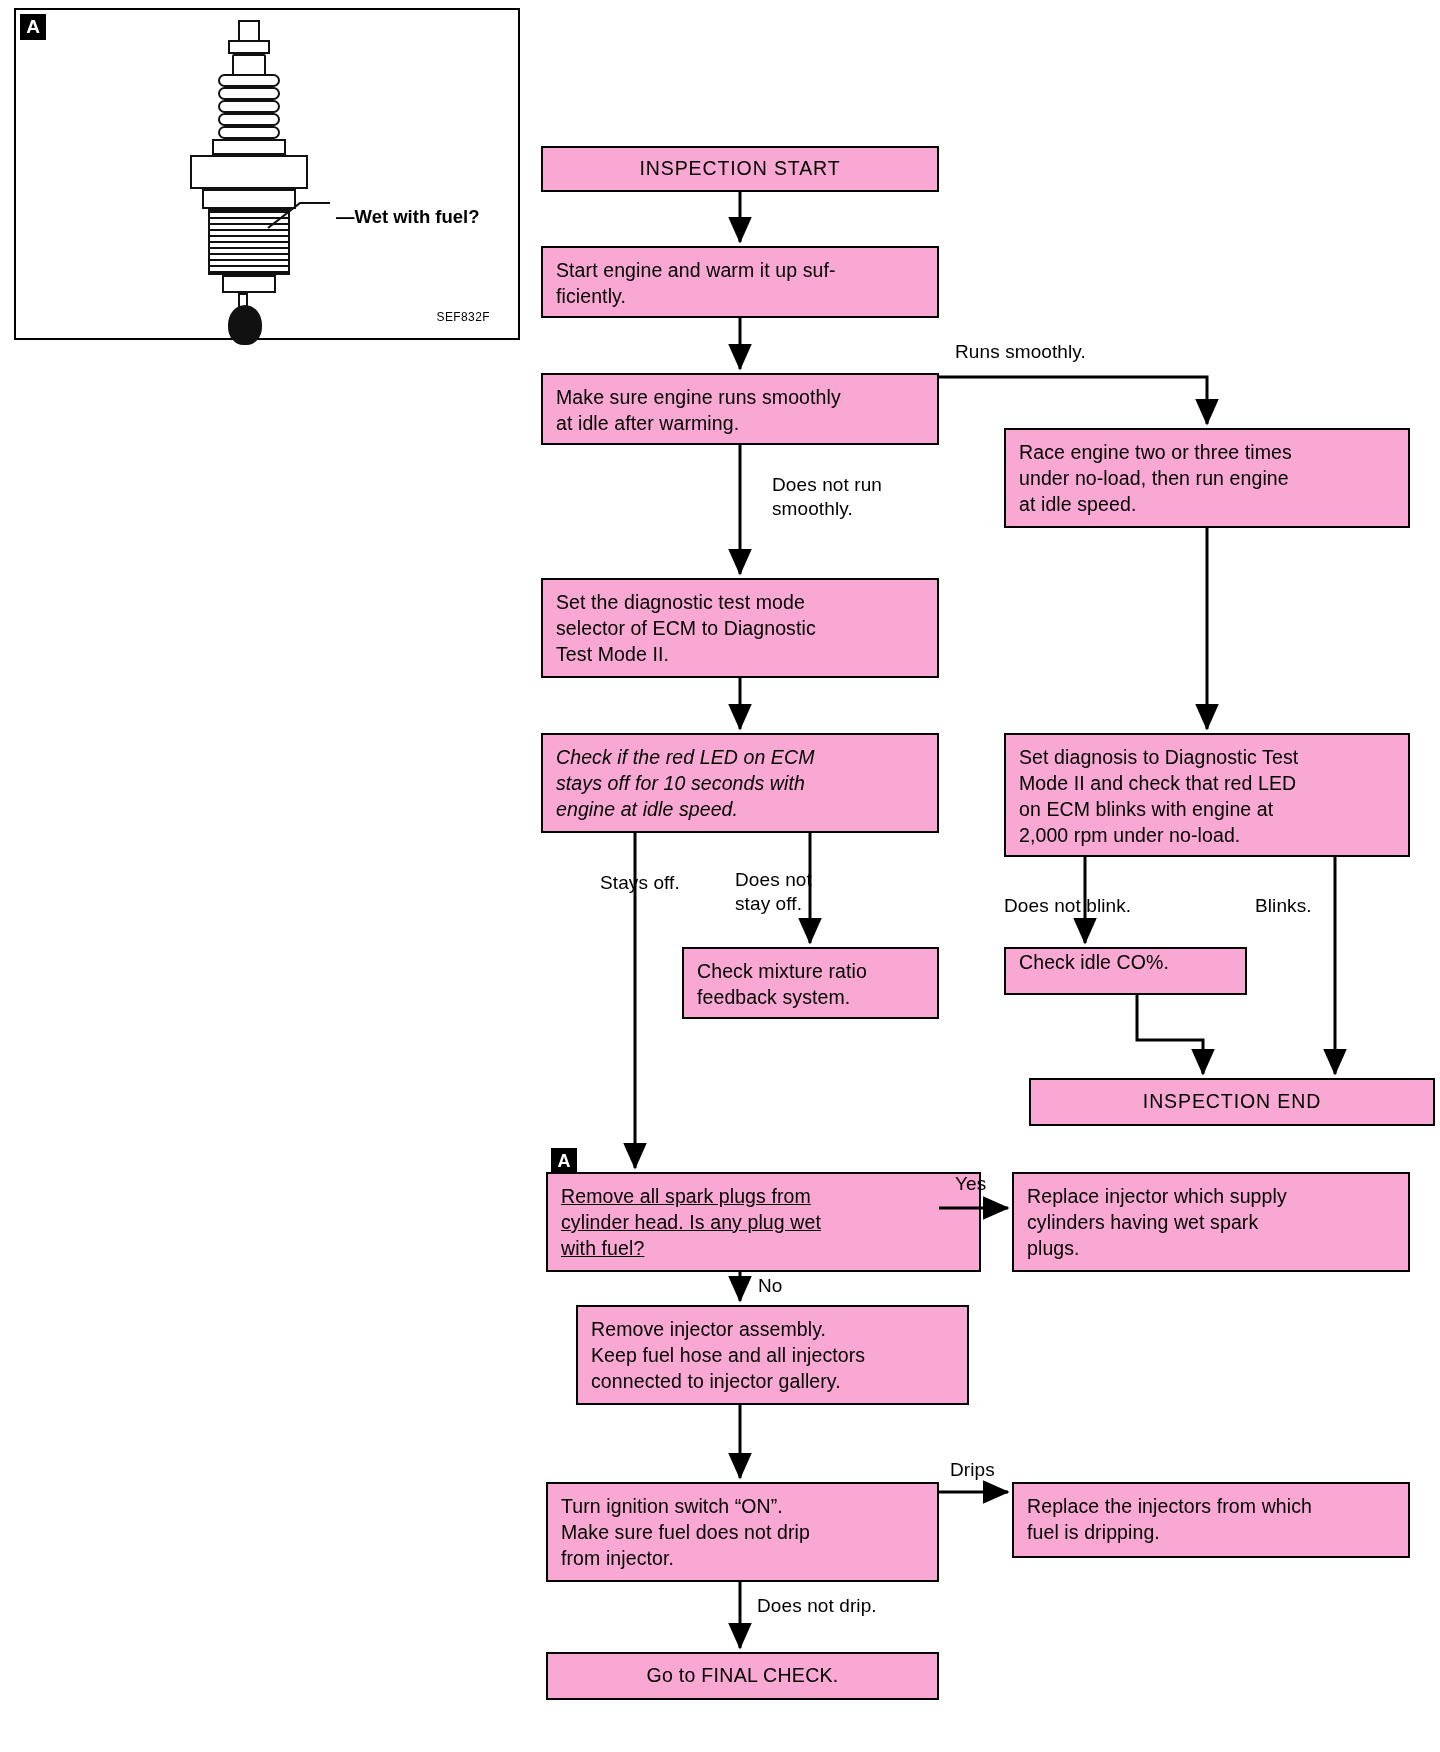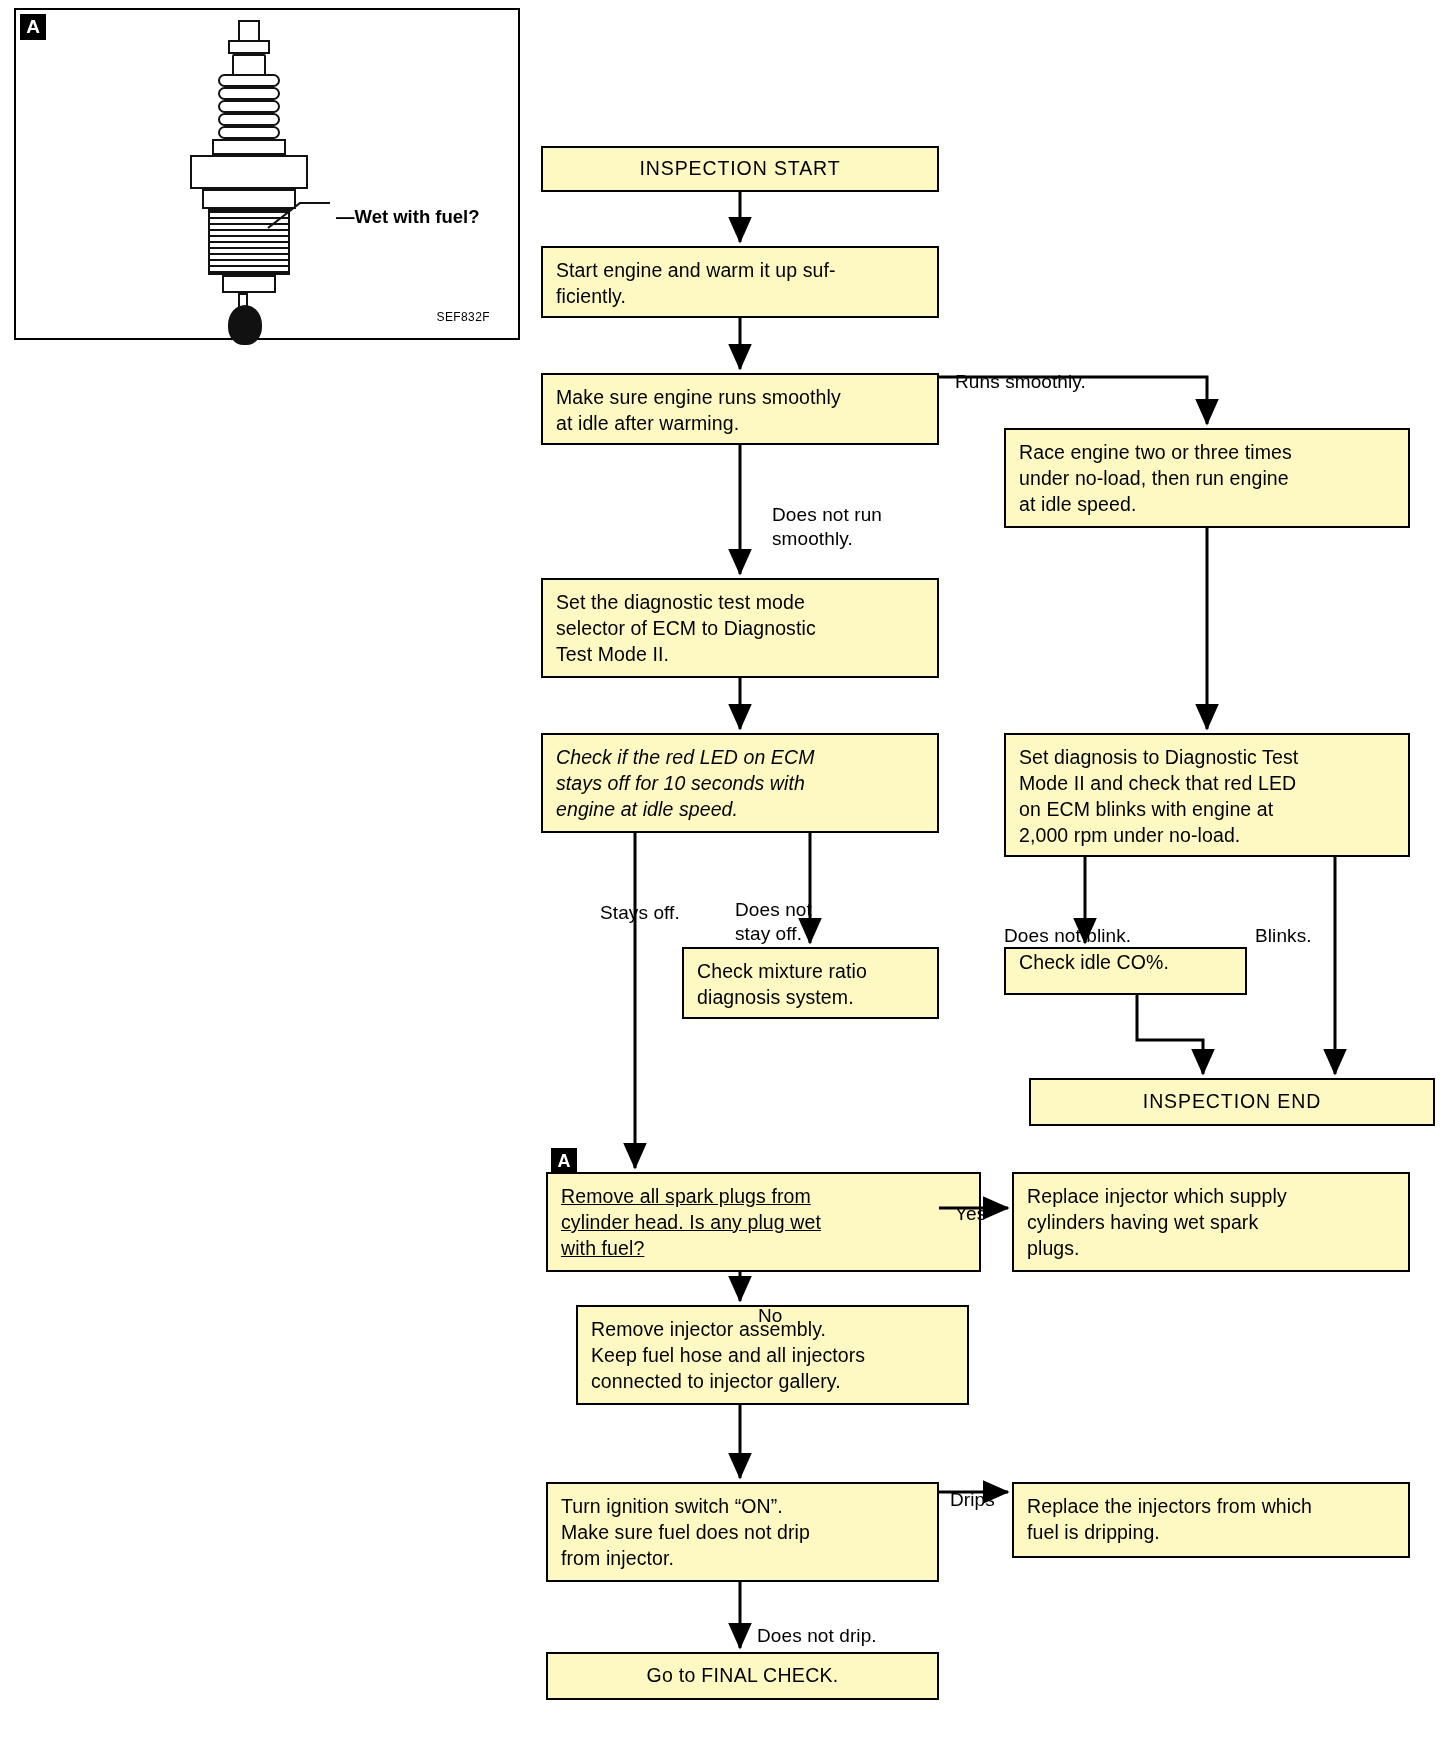--- a/index.html
+++ b/index.html
@@ -18,21 +18,21 @@
   #canvas {
     position: absolute;
     left: 0; top: 0;
     width: 1440px;
     height: 1752px;
   }
   
   .box {
     position: absolute;
     border: 2.5px solid #000;
-    background: #fef9c3;
+    background: #f9a8d4;
     box-sizing: border-box;
     font-size: 19.5px;
     line-height: 1.33;
     padding: 10px 13px 8px 13px;
     letter-spacing: 0.1px;
   }
   .box.center {
     display: flex;
     align-items: center;
     justify-content: center;
@@ -85,21 +85,20 @@
     font-size: 18px; font-weight: bold;
     display: flex; align-items: center; justify-content: center;
   }
   
   .lbl {
     position: absolute;
     font-size: 19px;
     line-height: 1.25;
     white-space: pre;
     letter-spacing: 0.1px;
-    margin-top: 30px;
   }
   svg#wires { position: absolute; left: 0; top: 0; width: 1440px; height: 1752px; pointer-events: none; }
 </style>
 </head>
 <body>
 
 <div id="canvas">
 
   <div id="illus">
     <div id="illus-tag">A</div>
@@ -165,21 +164,21 @@
 
   <div class="box" style="left:1004px; top:733px; width:406px; height:124px;">
     <span class="ln">Set diagnosis to Diagnostic Test</span>
     <span class="ln">Mode II and check that red LED</span>
     <span class="ln">on ECM blinks with engine at</span>
     <span class="ln">2,000 rpm under no-load.</span>
   </div>
 
   <div class="box" style="left:682px; top:947px; width:257px; height:72px;">
     <span class="ln">Check mixture ratio</span>
-    <span class="ln">diagnosis system.</span>
+    <span class="ln">feedback system.</span>
   </div>
 
   <div class="box" style="left:1004px; top:947px; width:243px; height:48px; padding-top:1px;">
     <span class="ln">Check idle CO%.</span>
   </div>
 
   <div class="box center" style="left:1004px; top:1078px; width:406px; height:48px;margin-left:25px;">
     <span>INSPECTION END</span>
   </div>
 

